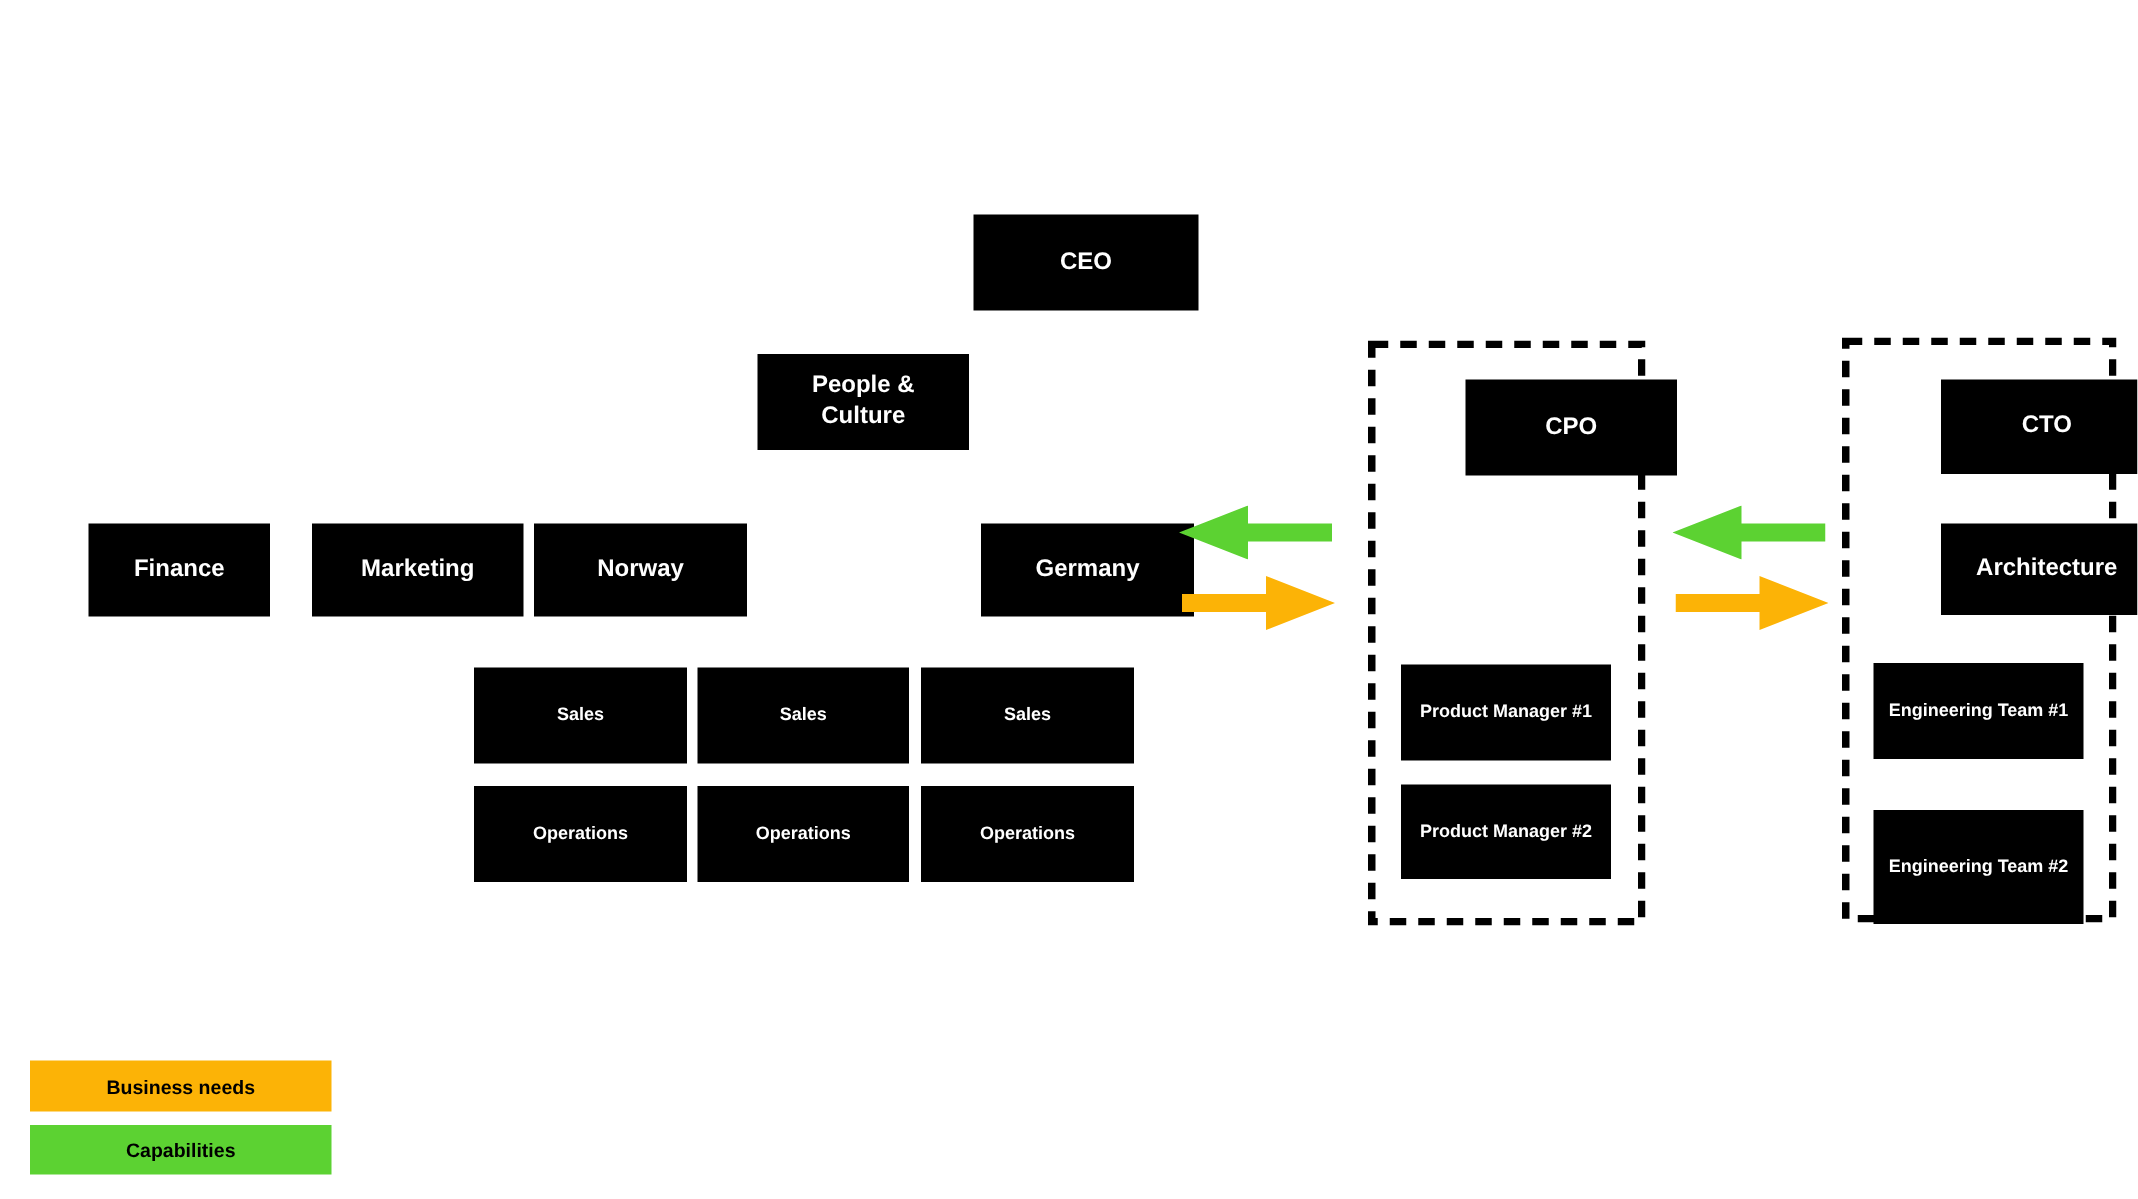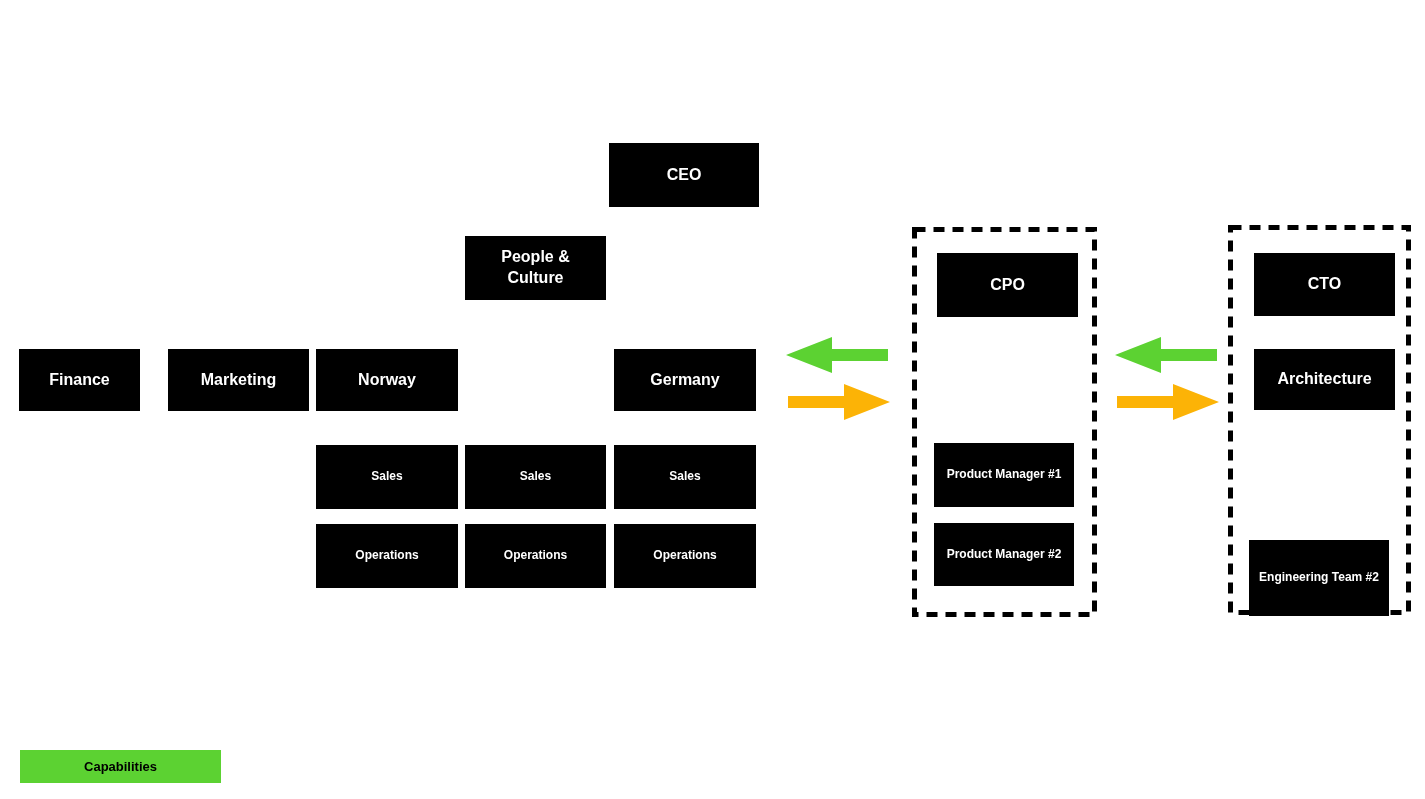--- a/index.html
+++ b/index.html
@@ -5,21 +5,21 @@
   html,body{margin:0;padding:0;background:#ffffff;}
   .canvas{
     position:relative;width:1425px;height:799px;background:#ffffff;
     font-family:"Liberation Sans",sans-serif;overflow:hidden;
   }
   .node{
     position:absolute;background:#000000;color:#ffffff;
     display:flex;align-items:center;justify-content:center;
     text-align:center;font-weight:bold;box-sizing:border-box;line-height:1.3;
   }
-  .node.lg{font-size:16px;padding:0 10px;}
+  .node.lg{font-size:16px;padding:0 10px;margin-left:40px;}
   .node.sm{font-size:12px;white-space:nowrap;padding:12px 2px;}
   .group{position:absolute;}
   .group svg{display:block;}
   .arrow{position:absolute;}
   .legend-item{
     position:absolute;display:flex;align-items:center;justify-content:center;
     font-size:13px;font-weight:bold;color:#000000;box-sizing:border-box;
   }
 </style>
 </head>
@@ -67,35 +67,37 @@
   <div class="group" style="left:1228px;top:225px;width:183px;height:390px">
     <svg width="183" height="390">
       <rect x="2.5" y="2.5" width="178" height="385" fill="none" stroke="#000000" stroke-width="5" stroke-dasharray="11 8"></rect>
     </svg>
   </div>
 
   <div class="node lg" style="left:1254px;top:253px;width:141px;height:63px">CTO</div>
 
   <div class="node lg" style="left:1254px;top:349px;width:141px;height:61px">Architecture</div>
 
+  <div class="node sm" style="left:1249px;top:442px;width:140px;height:64px">Engineering Team #1</div>
 
   <div class="node sm" style="left:1249px;top:540px;width:140px;height:76px">Engineering Team #2</div>
 
   <svg class="arrow" style="left:786px;top:337px" width="102" height="36" viewBox="0 0 102 36">
     <polygon points="0,18 46,0 46,12 102,12 102,24 46,24 46,36" fill="#5cd232"></polygon>
   </svg>
 
   <svg class="arrow" style="left:788px;top:384px" width="102" height="36" viewBox="0 0 102 36">
     <polygon points="102,18 56,0 56,12 0,12 0,24 56,24 56,36" fill="#fcb306"></polygon>
   </svg>
 
   <svg class="arrow" style="left:1115px;top:337px" width="102" height="36" viewBox="0 0 102 36">
     <polygon points="0,18 46,0 46,12 102,12 102,24 46,24 46,36" fill="#5cd232"></polygon>
   </svg>
 
   <svg class="arrow" style="left:1117px;top:384px" width="102" height="36" viewBox="0 0 102 36">
     <polygon points="102,18 56,0 56,12 0,12 0,24 56,24 56,36" fill="#fcb306"></polygon>
   </svg>
 
+  <div class="legend-item" style="left:20px;top:707px;width:201px;height:34px;background:#fcb306">Business needs</div>
 
   <div class="legend-item" style="left:20px;top:750px;width:201px;height:33px;background:#5cd232">Capabilities</div>
 
 </div>
 
 </body></html>

